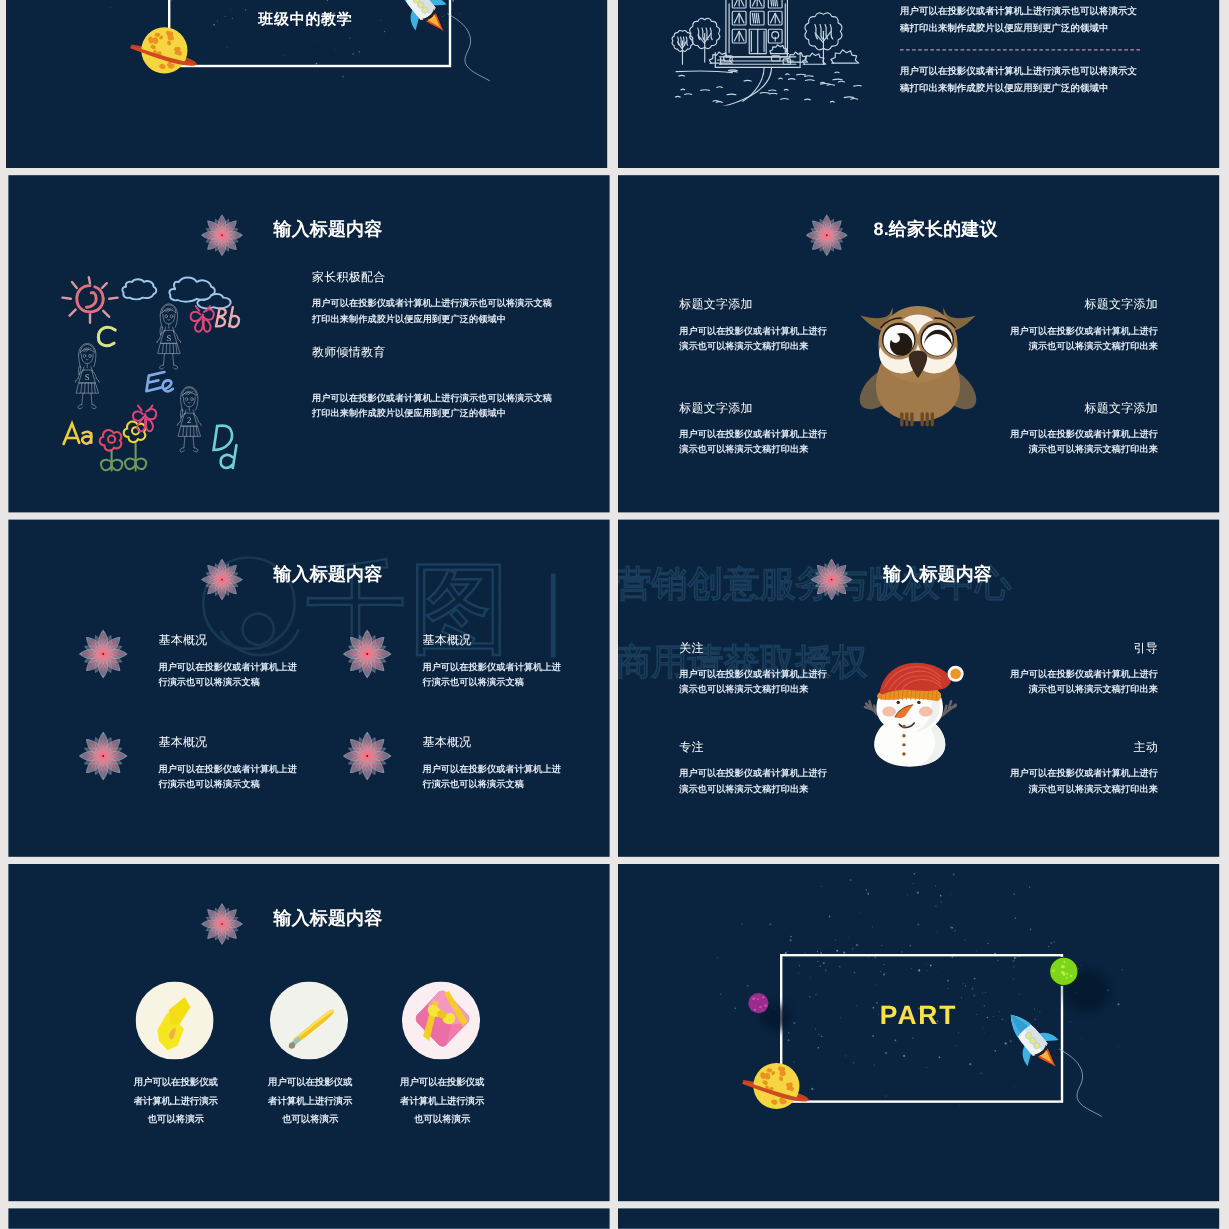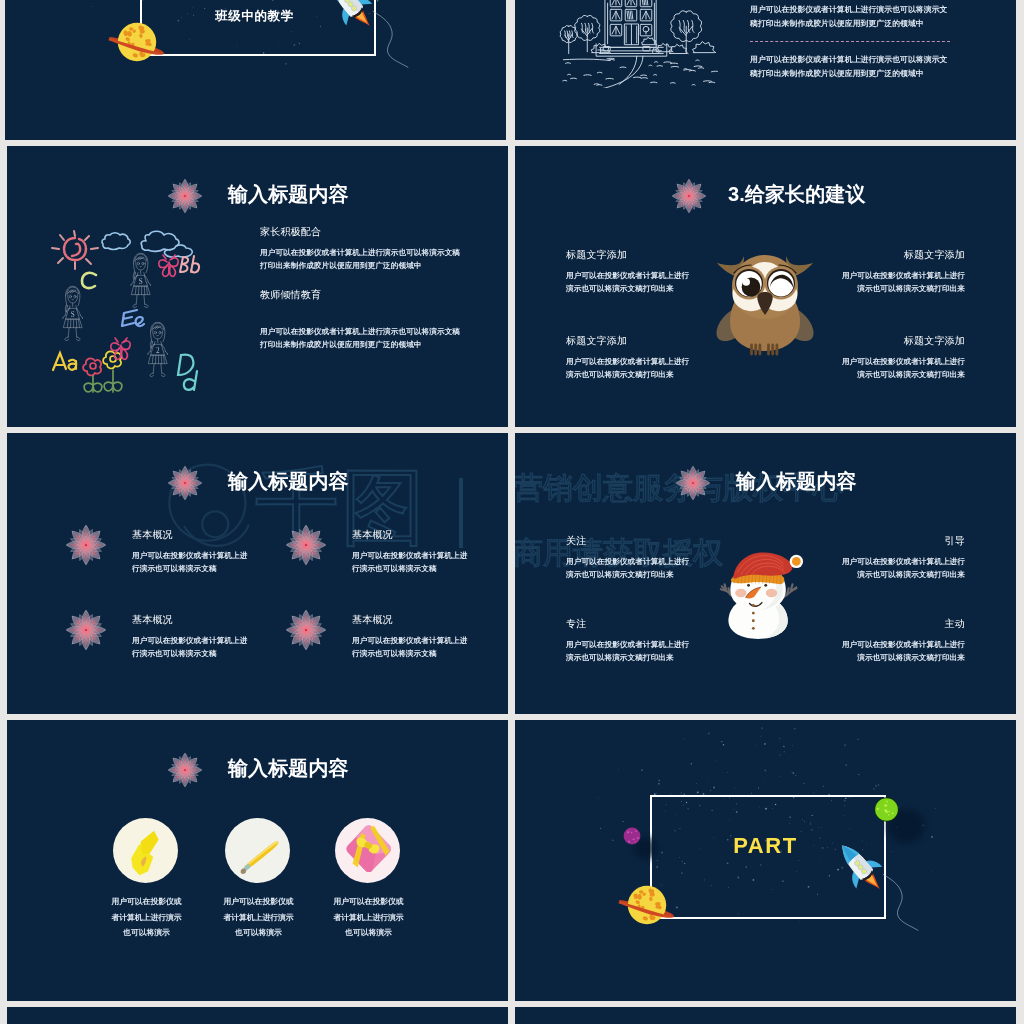--- a/index.html
+++ b/index.html
@@ -54,21 +54,21 @@
   .wm-txt{font-size:84px;font-weight:normal;line-height:1;color:transparent;
           -webkit-text-stroke:2px #1a3f5d;letter-spacing:2px;margin-left:0;
           font-family:"DejaVu Sans",sans-serif;}
   .wm-bar{width:4px;height:70px;background:#1a3f5d;margin-left:32px;margin-top:12px;}
   .wm-text{position:absolute;left:-2px;top:22px;width:560px;pointer-events:none;}
   .wml{font-size:30px;font-weight:normal;line-height:2.17;color:transparent;
        -webkit-text-stroke:1.5px #193d5b;letter-spacing:0px;white-space:nowrap;
        font-family:"DejaVu Sans",sans-serif;}
   
   .ttl{
-    position:absolute;color:#fff;font-size:20px;font-weight:bold;
+    position:absolute;color:#fff;font-size:15px;font-weight:bold;
     letter-spacing:0.1px;white-space:nowrap;line-height:1;
   }
   .hd{
     position:absolute;color:#fff;font-size:10px;font-weight:normal;
     white-space:nowrap;line-height:1;letter-spacing:.2px;
   }
   .bd{
     position:absolute;color:#dfe7f0;font-size:7.6px;line-height:1.75;
     font-weight:bold;letter-spacing:.1px;
   }
@@ -647,21 +647,21 @@
       </svg>
     <div class="hd" style="left:253px;top:81px">家长积极配合</div>
     <div class="bd" style="left:253px;top:100px;width:206px">用户可以在投影仪或者计算机上进行演示也可以将演示文稿打印出来制作成胶片以便应用到更广泛的领域中</div>
     <div class="hd" style="left:253px;top:144px">教师倾情教育</div>
     <div class="bd" style="left:253px;top:179px;width:206px">用户可以在投影仪或者计算机上进行演示也可以将演示文稿打印出来制作成胶片以便应用到更广泛的领域中</div>
   </div>
   <div class="slide s4">
     <svg class="flower fl-s4" viewBox="0 0 100 100">
         <use href="#flowerSym"></use>
       </svg>
-    <div class="ttl" style="left:213px;top:38px">3.给家长的建议</div>
+    <div class="ttl" style="left:213px;top:38px">8.给家长的建议</div>
     <svg class="owl" viewBox="0 0 100 115">
         <path d="M36 60 C22 60 8 70 3 82 C-1 92 3 98 12 97 C23 95 33 86 38 74Z" fill="#6e5d47"></path>
         <path d="M64 60 C78 60 92 70 97 82 C101 92 97 98 88 97 C77 95 67 86 62 74Z" fill="#6e5d47"></path>
         <path d="M50 40 C72 40 85 57 85 78 C85 96 70 107 50 107 C30 107 15 96 15 78 C15 57 28 40 50 40Z" fill="#a1794a"></path>
         <path d="M29 12 C29 20 27 28 23 33 C16 31 8 26 2 19 C13 22 20 22 25 19 C27 17 28 14 29 12Z" fill="#86683f"></path>
         <path d="M71 12 C71 20 73 28 77 33 C84 31 92 26 98 19 C87 22 80 22 75 19 C73 17 72 14 71 12Z" fill="#86683f"></path>
         <path d="M50 11 C68 11 83 25 83 44 C83 62 69 75 50 75 C31 75 17 62 17 44 C17 25 32 11 50 11Z" fill="#a98050"></path>
         <path d="M50 18 C43 18 37 21 34 27 L34 57 C39 64 46 66 50 63Z" fill="#f8f2e7"></path>
         <path d="M50 18 C57 18 63 21 66 27 L66 57 C61 64 54 66 50 63Z" fill="#f8f2e7"></path>
         <path d="M22 41 C17 44 16 52 20 59 C25 66 35 69 43 66 C48 64 50 60 50 54 C43 57 34 55 28 49 C25 46 23 43 22 41Z" fill="#f8f2e7"></path>

